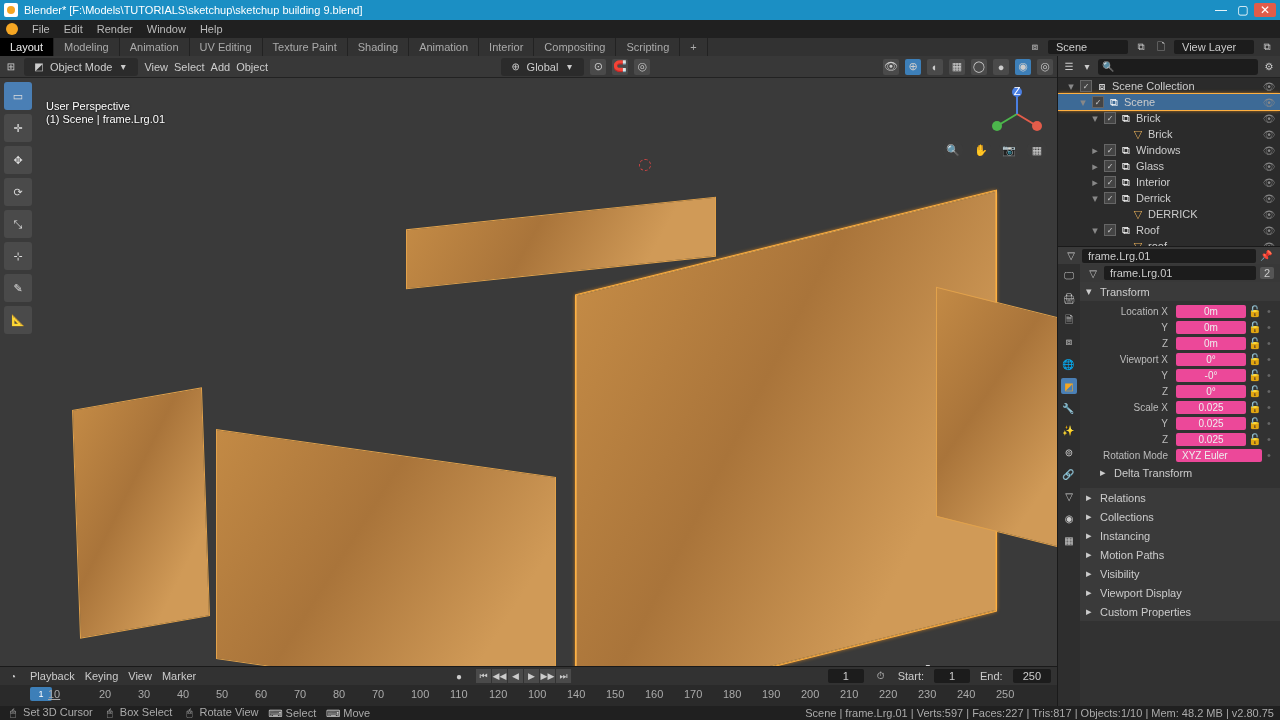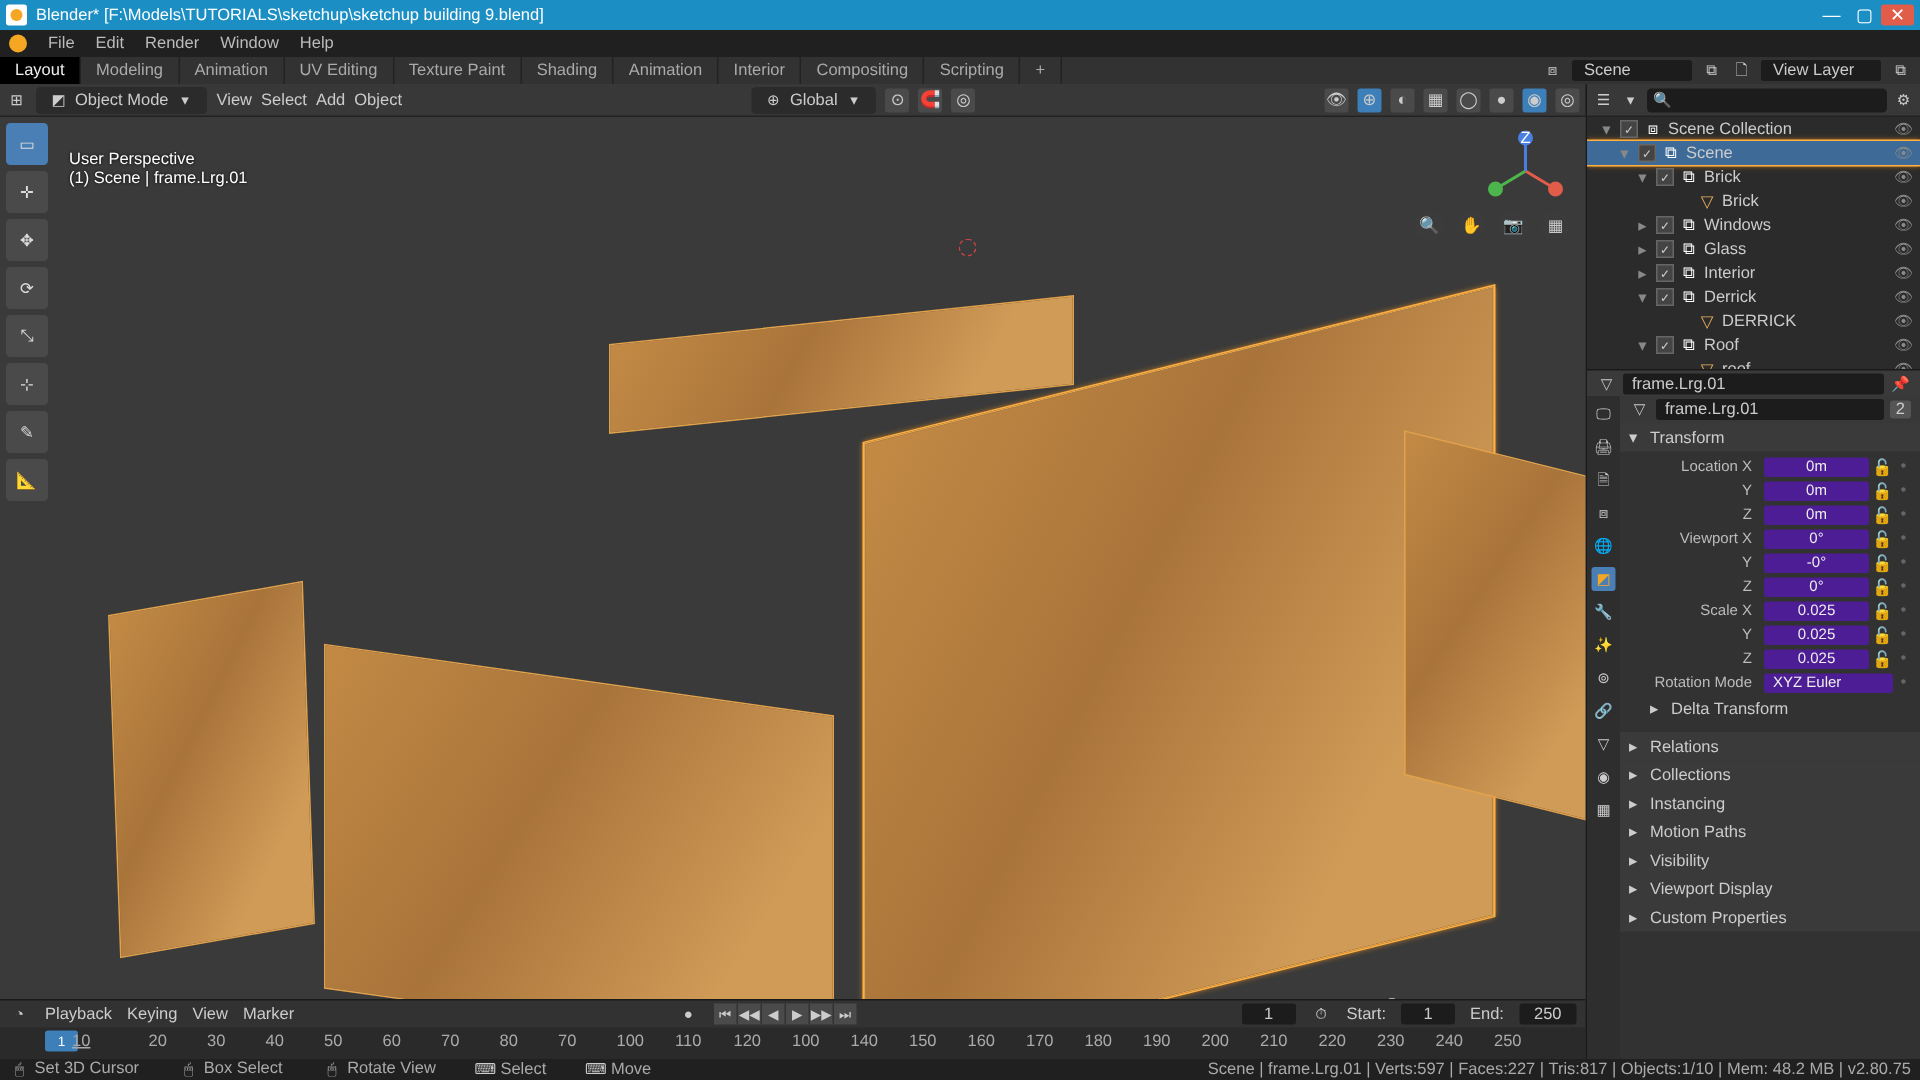--- a/index.html
+++ b/index.html
@@ -75,21 +75,21 @@
 .prop-tabs .pt { width:16px; height:16px; border-radius:2px; display:flex; align-items:center; justify-content:center; cursor:pointer; font-size:10px; }
 .prop-tabs .pt.active { background:#4a7fb5; }
 .prop-body { flex:1; background:#323232; overflow:auto; }
 .prop-body .crumb { height:18px; display:flex; align-items:center; padding:0 6px; gap:4px; background:#383838; }
 .prop-body .crumb .fld { flex:1; background:#1c1c1c; padding:1px 6px; border-radius:2px; }
 .panel-hdr { background:#3a3a3a; padding:3px 6px; cursor:pointer; display:flex; align-items:center; gap:4px; }
 .panel-hdr .chev { width:10px; }
 .panel-body { padding:2px 6px 6px; }
 .prow { display:flex; align-items:center; height:16px; gap:2px; }
 .prow .lbl { width:88px; text-align:right; padding-right:6px; color:#bbb; font-size:10px;}
-.prow .val { flex:1; background:#4c1d95; border-radius:2px; text-align:center; font-size:10px; color:#eee; padding:1px 4px;}
+.prow .val { flex:1; background:#ec4899; border-radius:2px; text-align:center; font-size:10px; color:#eee; padding:1px 4px;}
 .prow .lock { width:14px; text-align:center; color:#888; }
 .prow .dot { width:10px; color:#666; text-align:center;}
 svg { display:block; }
 </style>
 </head>
 <body>
 
 <div class="titlebar">
   <div class="logo"></div>
   <span>Blender* [F:\Models\TUTORIALS\sketchup\sketchup building 9.blend]</span>
@@ -497,21 +497,21 @@
               <span class="chev">▸</span>
               <span>Custom Properties</span>
             </div>
           </div>
       </div>
     </div>
   </div>
 </div>
 
 <div class="statusbar">
-  <div id="status-left" style="display:flex;gap:26px">
+  <div id="status-left" style="display:flex;gap:10px">
       <span><span class="sm-ico">🖱</span> Set 3D Cursor</span>
       <span><span class="sm-ico">🖱</span> Box Select</span>
       <span><span class="sm-ico">🖱</span> Rotate View</span>
       <span><span class="sm-ico">⌨</span> Select</span>
       <span><span class="sm-ico">⌨</span> Move</span>
     </div>
   <div class="spacer"></div>
   <span>Scene | frame.Lrg.01 | Verts:597 | Faces:227 | Tris:817 | Objects:1/10 | Mem: 48.2 MB | v2.80.75</span>
 </div>
 

